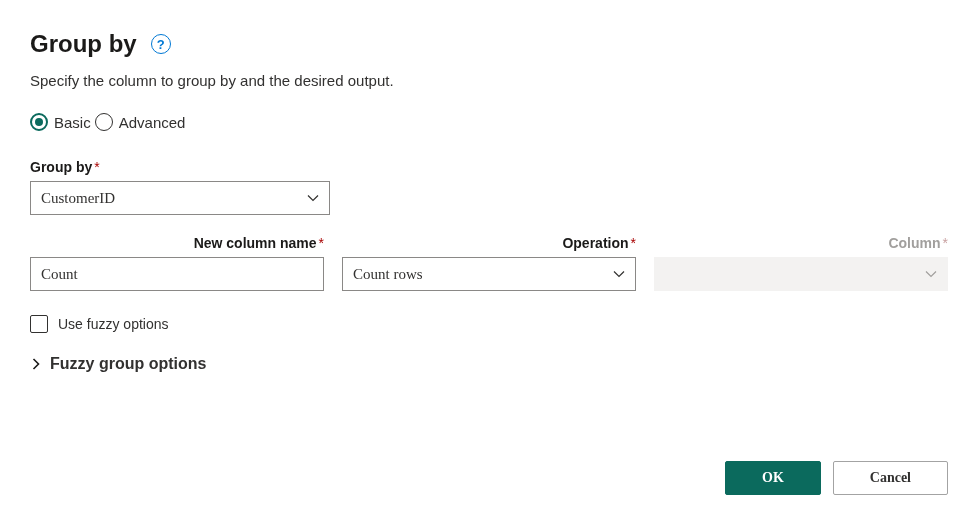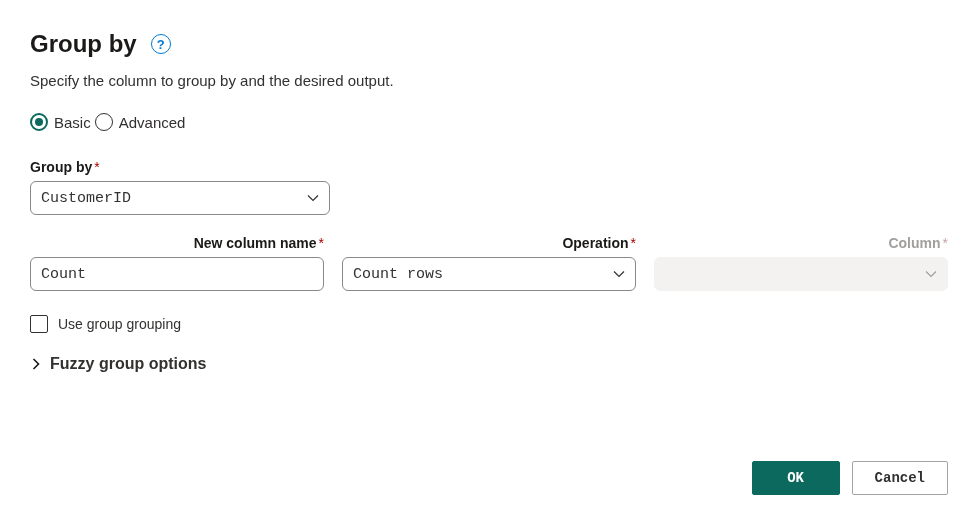--- a/index.html
+++ b/index.html
@@ -75,24 +75,24 @@
       color: #1b1a19;
       margin-bottom: 6px;
       display: block;
     }
     .field-label.disabled { color: #a19f9d; }
     .req { color: #a80000; font-weight: 400; margin-left: 2px; }
     .req.disabled { color: #c8a0a0; }
     .select, .text-input {
       height: 34px;
       border: 1px solid #8a8886;
-      border-radius: 6px;
+      border-radius: 0;
       padding: 0 10px;
       font-size: 15px;
-      font-family: Liberation Mono, monospace;
+      font-family: Liberation Serif, serif;
       color: #323130;
       background: #fff;
       display: flex;
       align-items: center;
       justify-content: space-between;
       cursor: pointer;
     }
     .text-input { cursor: text; }
     .select.disabled {
       background: #f3f2f1;
@@ -138,25 +138,25 @@
     .footer {
       position: absolute;
       right: 30px;
       bottom: 30px;
       display: flex;
       gap: 12px;
     }
     .btn {
       height: 34px;
       min-width: 88px;
-      padding: 0 22px;
+      padding: 0 36px;
       border-radius: 2px;
       font-size: 14px;
       font-weight: 600;
-      font-family: Liberation Mono, monospace;
+      font-family: Liberation Serif, serif;
       cursor: pointer;
       display: flex; align-items: center; justify-content: center;
     }
     .btn-primary {
       background: #0b6a5d;
       color: #fff;
       border: 1px solid #0b6a5d;
     }
     .btn-secondary {
       background: #fff;
@@ -227,21 +227,21 @@
       <span></span>
       <svg class="chevron-down" viewBox="0 0 12 12">
         <path d="M1 3.5 L6 8.5 L11 3.5" stroke="#a19f9d" stroke-width="1.2" fill="none"></path>
       </svg>
     </div>
   </div>
 </div>
 
 <div class="checkbox-row">
   <span class="checkbox-box"></span>
-  <span>Use group grouping</span>
+  <span>Use fuzzy options</span>
 </div>
 
 <div class="expander-row">
   <svg class="chevron-right" viewBox="0 0 12 12">
     <path d="M3.5 1 L8.5 6 L3.5 11" stroke="#1b1a19" stroke-width="1.6" fill="none"></path>
   </svg>
   <span>Fuzzy group options</span>
 </div>
 
 <div class="footer">

